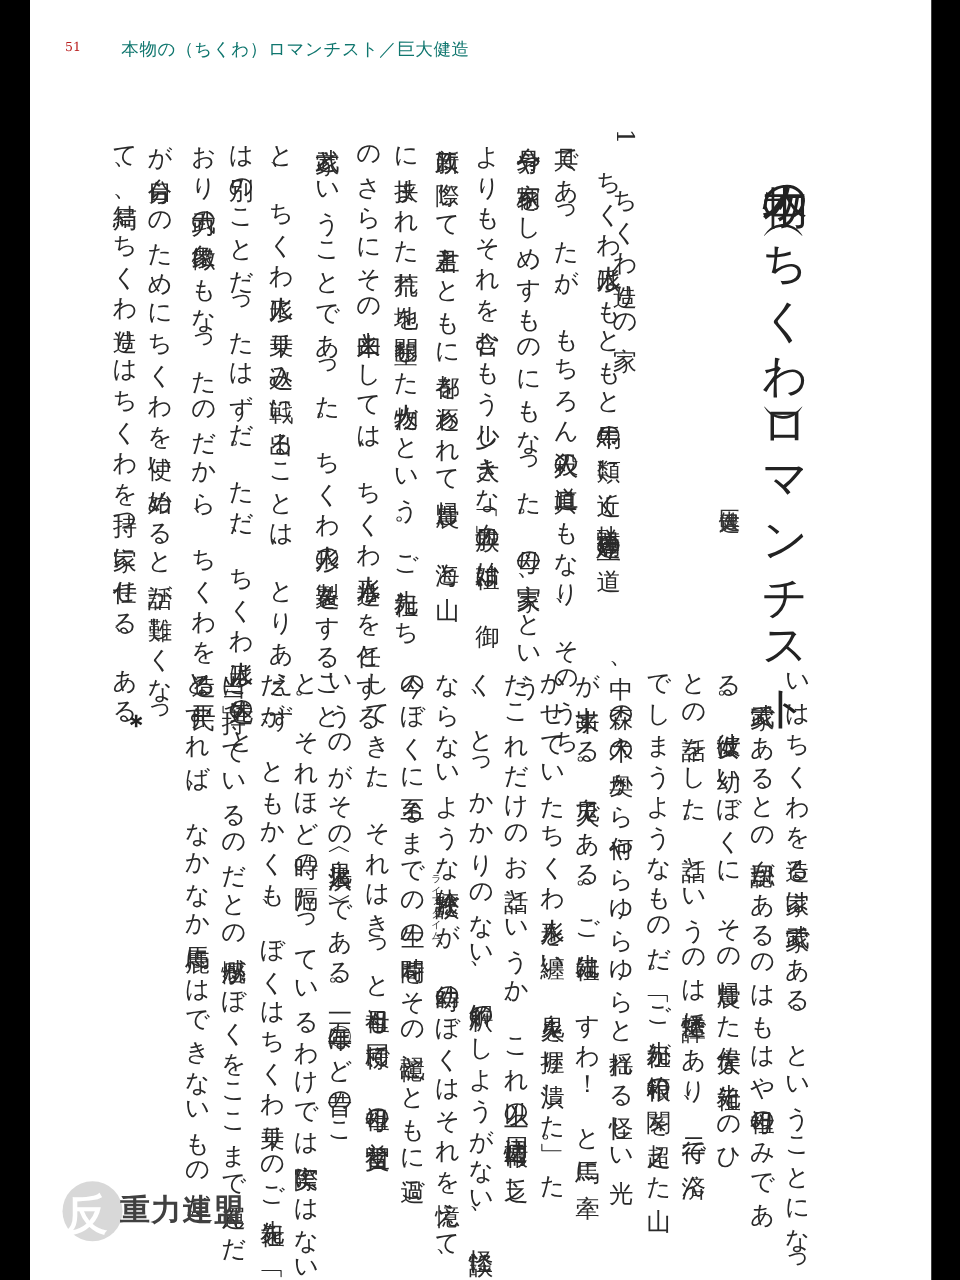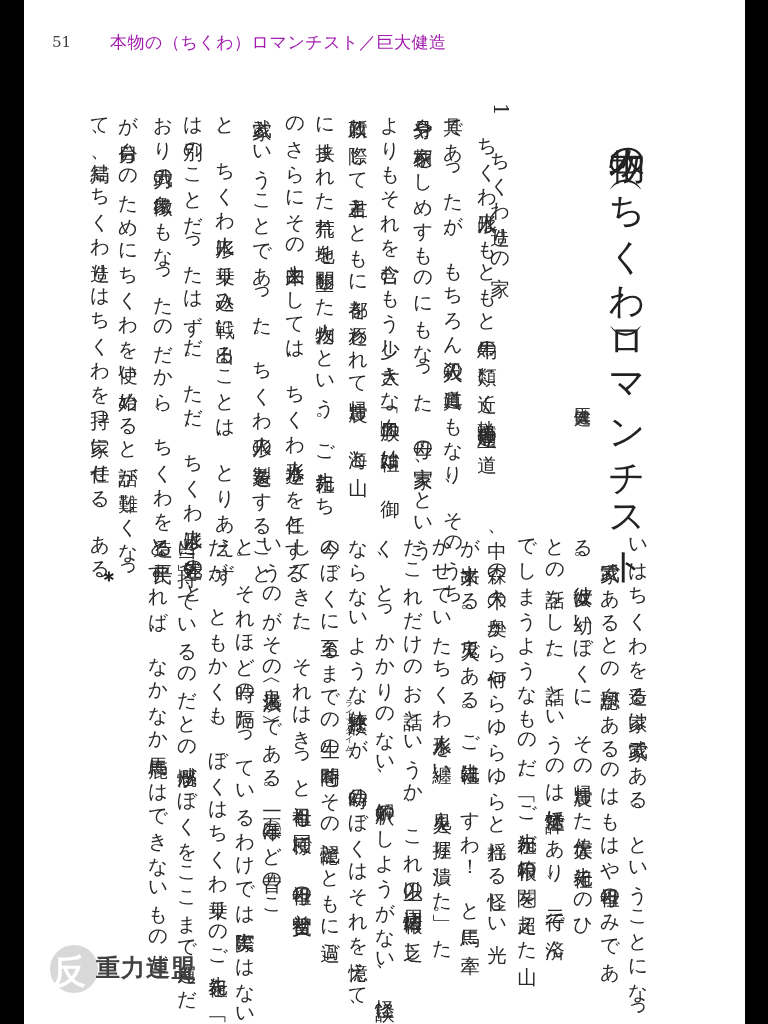--- a/index.html
+++ b/index.html
@@ -1,20 +1,20 @@
 <!DOCTYPE html>
 <html><head>
 <meta charset="utf-8">
 <style>
   html, body { margin:0; padding:0; }
   body { width:768px; height:1024px; background:#000; position:relative; overflow:hidden;
          font-family:"DejaVu Serif","Liberation Serif",serif; color:#222; }
   .page { position:absolute; left:24px; top:0; width:721px; height:1024px; background:#fff; }
-  .pageno { position:absolute; left:28px; top:33px; font-size:15px; color:#404040; }
-  .running { position:absolute; left:73px; top:31px; font-size:17px; color:#a21caf; letter-spacing:0.5px; white-space:nowrap;margin-left:13px; }
+  .pageno { position:absolute; left:28px; top:33px; font-size:10px; color:#b91c1c; }
+  .running { position:absolute; left:73px; top:31px; font-size:14px; color:#0f766e; letter-spacing:0.5px; white-space:nowrap; }
   .col { position:absolute; writing-mode:vertical-rl; font-size:19.5px; line-height:1; letter-spacing:2.1px; white-space:nowrap; color:#2a2a2a; }
   .title { position:absolute; writing-mode:vertical-rl; font-size:36px; line-height:1; letter-spacing:3px; white-space:nowrap; color:#222; left:585px; top:118px; }
   .author { position:absolute; writing-mode:vertical-rl; font-size:17px; line-height:1; letter-spacing:1px; color:#333; left:550px; top:394px; }
   .section { position:absolute; writing-mode:vertical-rl; font-size:19.5px; line-height:1; letter-spacing:2px; color:#2a2a2a; left:466px; top:103px; white-space:nowrap; }
   .asterisk { position:absolute; font-size:22px; color:#222; left:74px; top:565px; font-family:"DejaVu Sans",sans-serif; font-weight:bold; }
   .ruby { position:absolute; writing-mode:vertical-rl; font-size:8px; letter-spacing:0; color:#333; left:318px; top:694px; }
   .wm { position:absolute; left:26px; top:945px; width:48px; height:48px; border-radius:50%; background:#d8d8d8; }
   .wm-glyph { position:absolute; left:2px; top:4px; font-size:34px; color:#fff; font-weight:bold; font-family:"DejaVu Serif",serif; }
   .wm-text { position:absolute; left:72px; top:952px; font-size:24px; color:#404040; font-weight:bold; letter-spacing:1px; font-family:"DejaVu Serif",serif; }
 </style>

